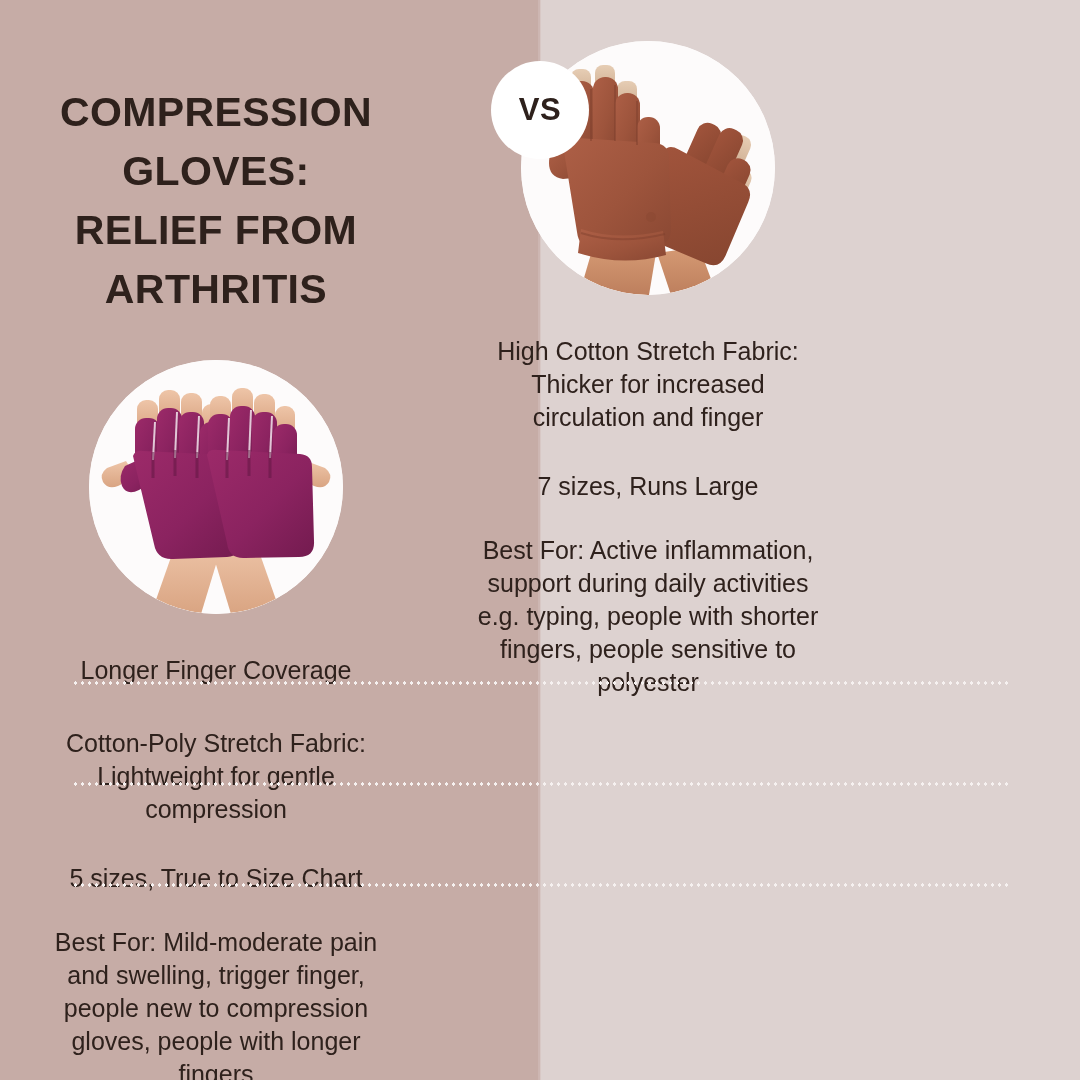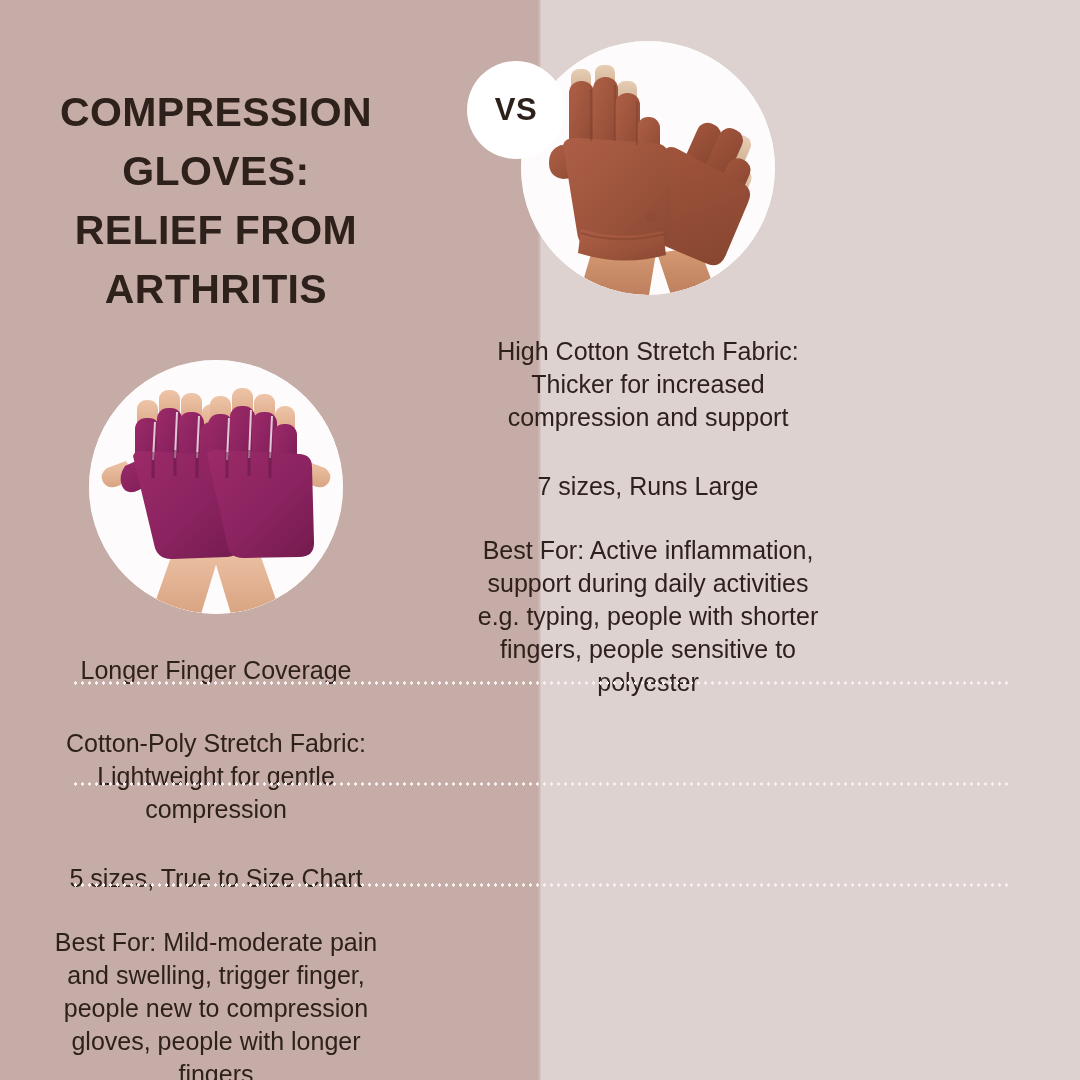--- a/index.html
+++ b/index.html
@@ -70,21 +70,21 @@
     font-weight: 700;
     letter-spacing: .4px;
     text-transform: uppercase;
   }
   .col-left .heading  { margin-top: 83px; }
   .col-right .heading { margin-top: 83px; }
 
   
   .vs-badge {
     position: absolute;
-    left: 467px;
+    left: 491px;
     top: 61px;
     width: 98px;
     height: 98px;
     border-radius: 50%;
     background: #ffffff;
     display: flex;
     align-items: center;
     justify-content: center;
     z-index: 6;
     text-align: center;
@@ -313,21 +313,21 @@
               <path d="M94 44 L94 100" stroke="#7c3f2c" stroke-width="2" opacity=".45" fill="none"></path>
               <path d="M116 60 L116 104" stroke="#7c3f2c" stroke-width="2" opacity=".45" fill="none"></path>
 
               <circle cx="130" cy="176" r="5" fill="#8a4833" opacity=".55"></circle>
             </g>
           </g>
         </svg>
       </div>
 
       <div class="features">
-        <div class="feature feature-fabric">High Cotton Stretch Fabric: Thicker for increased compression and support</div>
+        <div class="feature feature-fabric">High Cotton Stretch Fabric: Thicker for increased circulation and finger</div>
         <div class="feature feature-sizing">7 sizes, Runs Large</div>
         <div class="feature feature-bestfor">Best For: Active inflammation, support during daily activities e.g. typing, people with shorter fingers, people sensitive to polyester</div>
       </div>
     </div>
   </div>
 
   <div class="divider divider-1"></div>
   <div class="divider divider-2"></div>
   <div class="divider divider-3"></div>
 

